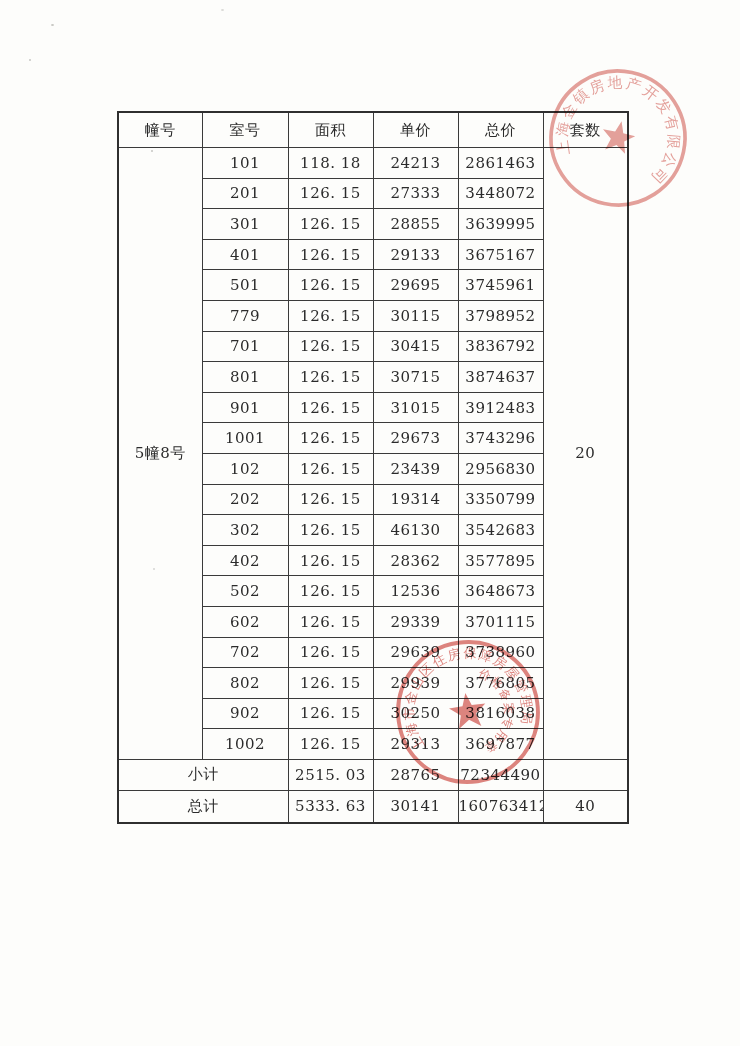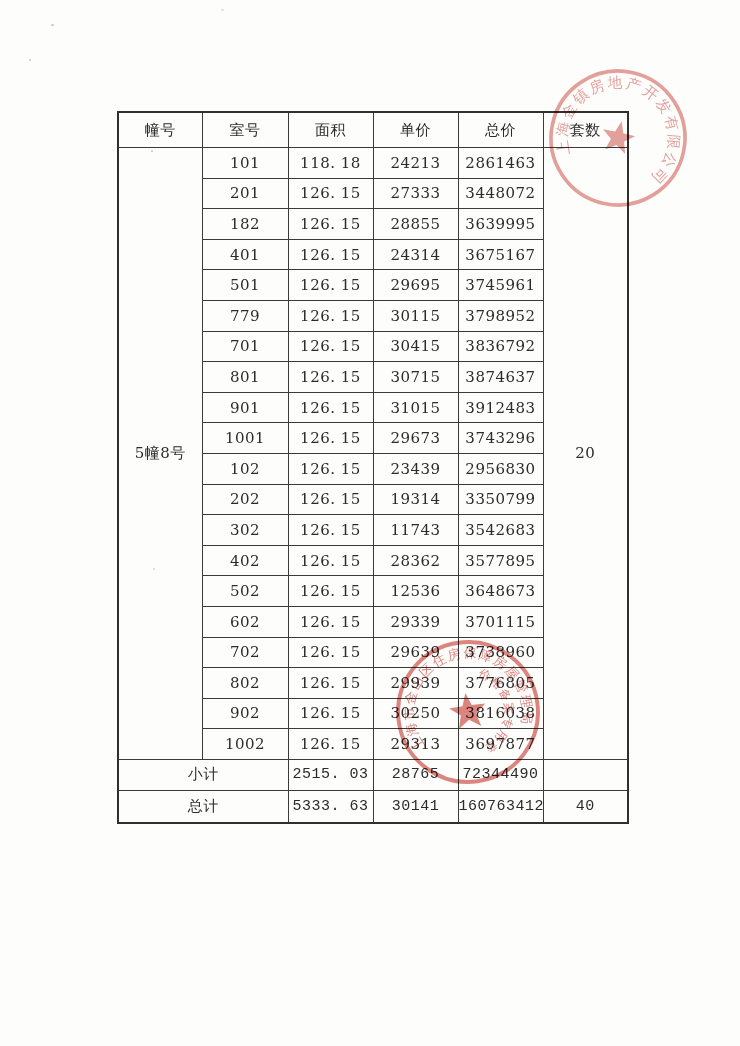--- a/index.html
+++ b/index.html
@@ -16,21 +16,21 @@
   }
   table.price-table th, table.price-table td {
     border:1.4px solid #3a3a3a;
     text-align:center; vertical-align:middle;
     padding:0; font-weight:normal;
     font-size:15px; letter-spacing:0.5px;
     overflow:hidden; white-space:nowrap;
   }
   thead th { height:34px; font-size:15px; letter-spacing:2px; }
   tbody.data-rows td { height:29.6px; }
-  tbody.summary-rows td { height:30px;font-family:Liberation Mono, monospace; }
+  tbody.summary-rows td { height:30px; }
   tbody.summary-rows tr:last-child td { height:31px;margin-top:8px; }
   td.cjk { letter-spacing:2px; }
 
   .stamp {
     position:absolute; mix-blend-mode:multiply; pointer-events:none;
   }
   .stamp-a { left:547px; top:67px; width:142px; height:142px; opacity:.55; transform:rotate(12deg); }
   .stamp-b { left:394px; top:638px; width:148px; height:148px; opacity:.68; transform:rotate(-8deg); }
 
   .speckle {
@@ -78,29 +78,29 @@
             <td>2861463</td>
             <td rowspan="20">20</td>
           </tr>
           <tr>
             <td>201</td>
             <td>126. 15</td>
             <td>27333</td>
             <td>3448072</td>
           </tr>
           <tr>
-            <td>182</td>
+            <td>301</td>
             <td>126. 15</td>
             <td>28855</td>
             <td>3639995</td>
           </tr>
           <tr>
             <td>401</td>
             <td>126. 15</td>
-            <td>24314</td>
+            <td>29133</td>
             <td>3675167</td>
           </tr>
           <tr>
             <td>501</td>
             <td>126. 15</td>
             <td>29695</td>
             <td>3745961</td>
           </tr>
           <tr>
             <td>779</td>
@@ -140,21 +140,21 @@
           </tr>
           <tr>
             <td>202</td>
             <td>126. 15</td>
             <td>19314</td>
             <td>3350799</td>
           </tr>
           <tr>
             <td>302</td>
             <td>126. 15</td>
-            <td>11743</td>
+            <td>46130</td>
             <td>3542683</td>
           </tr>
           <tr>
             <td>402</td>
             <td>126. 15</td>
             <td>28362</td>
             <td>3577895</td>
           </tr>
           <tr>
             <td>502</td>

